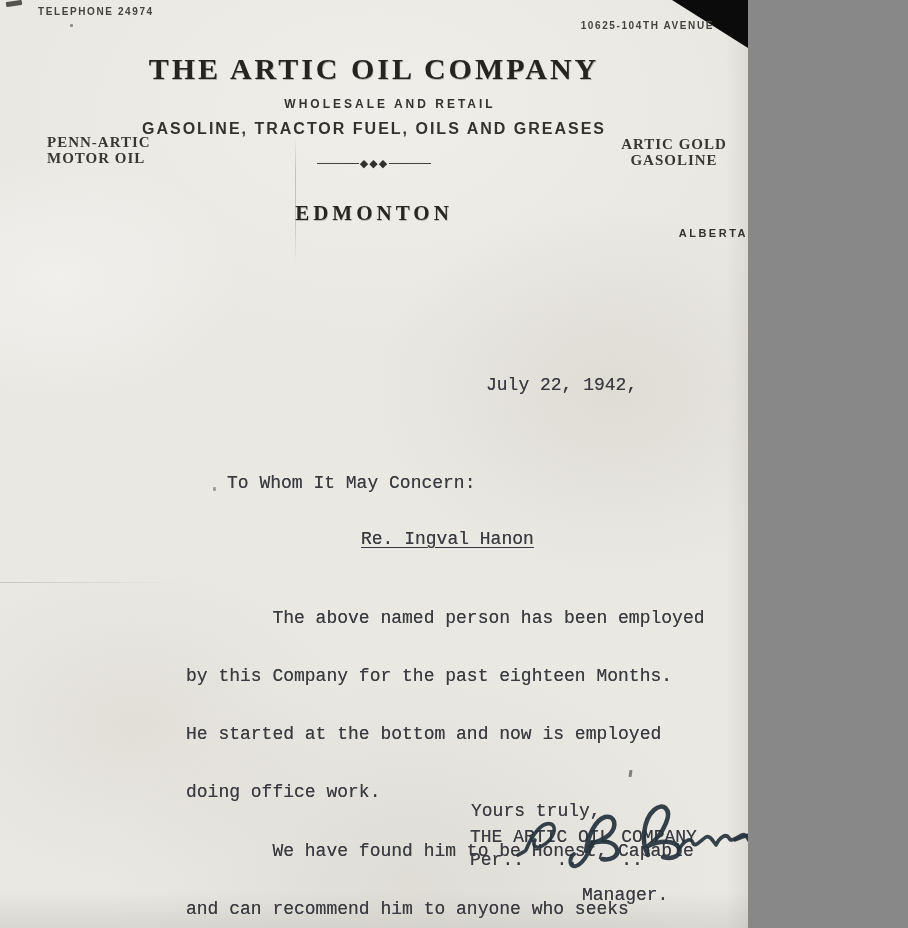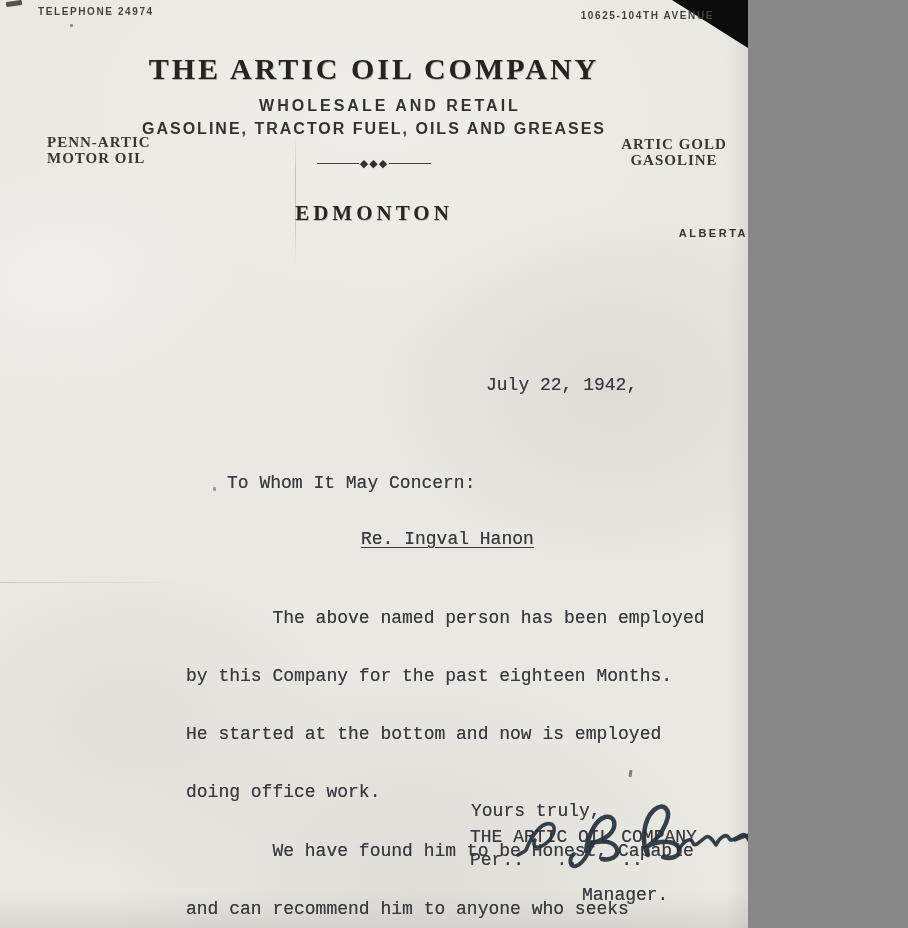--- a/index.html
+++ b/index.html
@@ -17,21 +17,21 @@
     font-family:"Liberation Sans", sans-serif;
     color:#2c2a26;
   }
   .abs{position:absolute;}
   
   .corner-note{font-family:"Liberation Sans",sans-serif;font-weight:bold;font-size:10px;
     letter-spacing:1.6px;color:#45423c;}
   .company-name{left:0;right:0;top:52px;text-align:center;
     font-family:"Liberation Serif",serif;font-weight:bold;font-size:30px;letter-spacing:3px;
     color:#262420;text-shadow:.6px .6px 0 rgba(70,66,60,.35);}
-  .tagline1{left:0;right:0;top:97px;text-align:center;font-weight:bold;font-size:16px;
+  .tagline1{left:0;right:0;top:97px;text-align:center;font-weight:bold;font-size:12px;
     letter-spacing:3px;color:#34322e;padding-left:32px;}
   .tagline2{left:0;right:0;top:120px;text-align:center;font-weight:bold;font-size:16px;
     letter-spacing:2px;color:#34322e;}
   .product{font-family:"Liberation Serif",serif;font-weight:bold;font-size:15px;
     letter-spacing:1px;color:#3a3733;line-height:16px;}
   .product-left{left:47px;top:134px;}
   .product-right{right:18px;top:136px;width:112px;text-align:center;}
   .ornament{left:0;right:0;top:158px;display:flex;align-items:center;justify-content:center;}
   .ornament .rule{width:42px;height:0;border-top:1.6px solid #43403b;}
   .ornament .gems{font-size:11px;color:#33312d;letter-spacing:1px;line-height:10px;padding:0 1px;}
@@ -64,21 +64,21 @@
 
   <div class="abs corner-fold"></div>
   <div class="abs speck" style="left:6px;top:1px;width:16px;height:5px;transform:rotate(-8deg);"></div>
   <div class="abs speck" style="left:70px;top:24px;width:3px;height:3px;opacity:.6;"></div>
   <div class="abs speck" style="left:213px;top:487px;width:3px;height:4px;opacity:.5;"></div>
   <div class="abs speck" style="left:629px;top:770px;width:3px;height:7px;transform:rotate(9deg);opacity:.7;"></div>
   <div class="abs crease-v"></div>
   <div class="abs crease-h"></div>
 
   <div class="abs corner-note" style="left:38px;top:6px;">TELEPHONE 24974</div>
-  <div class="abs corner-note" style="right:34px;top:10px;">10625-104TH AVENUE</div>
+  <div class="abs corner-note" style="right:34px;top:20px;">10625-104TH AVENUE</div>
 
   <div class="abs company-name">THE ARTIC OIL COMPANY</div>
   <div class="abs tagline1">WHOLESALE AND RETAIL</div>
   <div class="abs tagline2">GASOLINE, TRACTOR FUEL, OILS AND GREASES</div>
 
   <div class="abs product product-left">
     <div>PENN-ARTIC</div>
     <div>MOTOR OIL</div>
   </div>
   <div class="abs product product-right">

